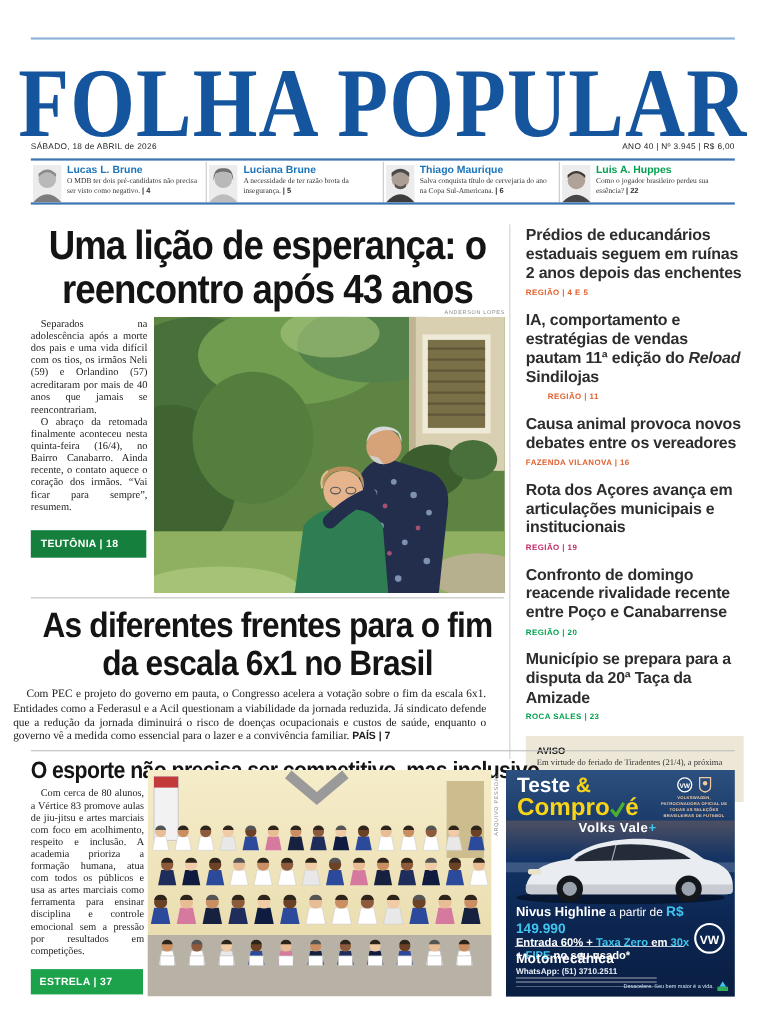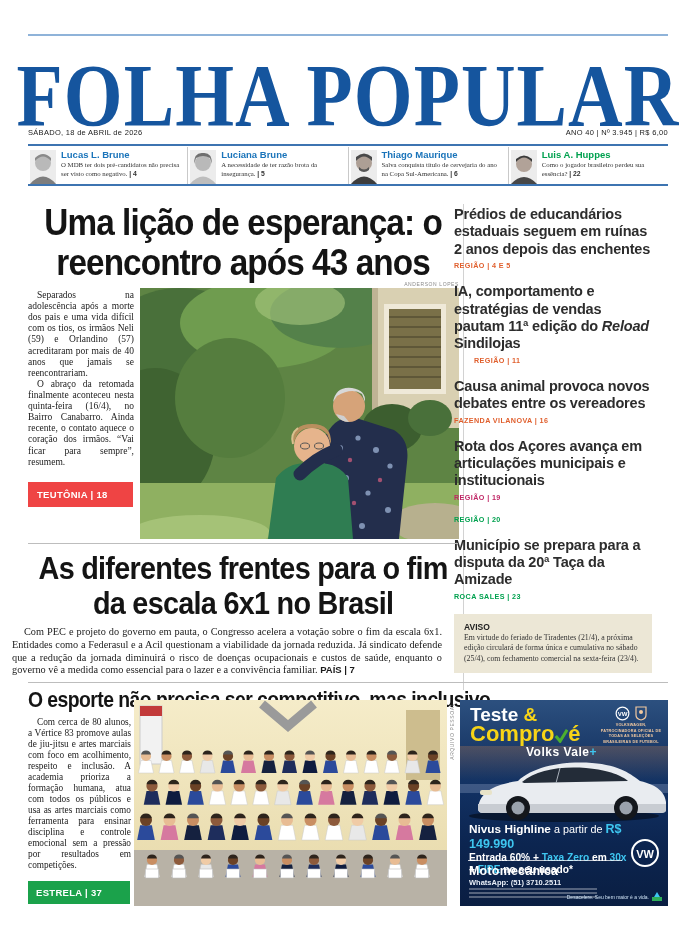--- a/index.html
+++ b/index.html
@@ -36,21 +36,21 @@
   .main-col{position:absolute;left:28px;top:290px;width:106px;}
   .main-col p{margin:0;font-family:"Liberation Serif","DejaVu Serif",serif;font-size:9.5px;line-height:1.17;
               text-align:justify;text-indent:9px;hyphens:auto;}
   .tagbox{display:inline-block;color:#fff;font-weight:bold;font-size:9.5px;letter-spacing:.3px;
           padding:7px 10px 7px 9px;margin-top:14px;min-width:86px;}
   .photo-credit{position:absolute;font-size:5px;letter-spacing:.6px;color:#8a8a8a;}
   .main-photo{position:absolute;left:140px;top:288px;width:319px;height:251px;overflow:hidden;}
   .vdiv{position:absolute;left:463px;top:204px;width:1px;height:486px;background:#d2d2d2;}
 
   
-  .sidebar{position:absolute;left:454px;top:206px;width:198px;}
+  .sidebar{position:absolute;left:478px;top:206px;width:198px;}
   .sb-item{margin-bottom:13px;}
   .sb-item .hl{font-size:14.5px;font-weight:bold;line-height:1.2;letter-spacing:-.2px;color:#2d2d2d;}
   .sb-item .kicker{margin-top:3px;font-size:7.2px;font-weight:bold;letter-spacing:.4px;}
   .aviso{background:#ece7d6;padding:8px 10px 9px 10px;margin-top:7px;}
   .aviso .t{font-size:8.5px;font-weight:bold;color:#222;}
   .aviso .x{font-family:"Liberation Serif","DejaVu Serif",serif;font-size:7.8px;line-height:1.35;color:#333;margin-top:1px;}
 
   .hdiv-left{position:absolute;left:28px;width:430px;height:1px;background:#bdbdbd;}
   .hdiv-full{position:absolute;left:28px;right:28px;height:1px;background:#bdbdbd;}
 
@@ -157,21 +157,21 @@
     </div>
   </div>
   <div class="rule-blue" style="top:184px;"></div>
 
   <div class="hwrap" style="top:203px;">
     <div class="head-main">Uma lição de esperança: o reencontro após 43 anos</div>
   </div>
   <div class="main-col">
     <p class="serif">Separados na adolescência após a morte dos pais e uma vida difícil com os tios, os irmãos Neli (59) e Orlandino (57) acreditaram por mais de 40 anos que jamais se reencontrariam.</p>
     <p class="serif">O abraço da retomada finalmente aconteceu nesta quinta-feira (16/4), no Bairro Canabarro. Ainda recente, o contato aquece o coração dos irmãos. “Vai ficar para sempre”, resumem.</p>
-    <div class="tagbox" style="background: #ef4444;">TEUTÔNIA | 18</div>
+    <div class="tagbox" style="background: #15803d;">TEUTÔNIA | 18</div>
   </div>
   <div class="photo-credit" style="left:140px;top:281px;width:319px;text-align:right;">ANDERSON LOPES</div>
 
   <div class="main-photo">
     <svg width="319" height="251" viewBox="0 0 319 251" preserveAspectRatio="none">
       <rect width="319" height="251" fill="#5e8444"></rect>
       <ellipse cx="40" cy="55" rx="75" ry="55" fill="#49703a"></ellipse>
       <ellipse cx="125" cy="35" rx="85" ry="45" fill="#6f9c4f"></ellipse>
       <ellipse cx="200" cy="25" rx="70" ry="35" fill="#54814a"></ellipse>
       <ellipse cx="15" cy="150" rx="60" ry="70" fill="#3f6331"></ellipse>
@@ -240,20 +240,21 @@
     </div>
     <div class="sb-item">
       <div class="hl"><span>Causa animal provoca novos debates entre os vereadores</span><i></i><span></span></div>
       <div class="kicker" style="color: rgb(224, 95, 45);">FAZENDA VILANOVA | 16</div>
     </div>
     <div class="sb-item">
       <div class="hl"><span>Rota dos Açores avança em articulações municipais e institucionais</span><i></i><span></span></div>
       <div class="kicker" style="color: rgb(192, 39, 102);">REGIÃO | 19</div>
     </div>
     <div class="sb-item">
+      <div class="hl"><span>Confronto de domingo reacende rivalidade recente entre Poço e Canabarrense</span><i></i><span></span></div>
       <div class="kicker" style="color: rgb(0, 161, 79);">REGIÃO | 20</div>
     </div>
     <div class="sb-item">
       <div class="hl"><span>Município se prepara para a disputa da 20ª Taça da Amizade</span><i></i><span></span></div>
       <div class="kicker" style="color: rgb(0, 161, 79);">ROCA SALES | 23</div>
     </div>
     <div class="aviso">
       <div class="t">AVISO</div>
       <div class="x">Em virtude do feriado de Tiradentes (21/4), a próxima edição circulará de forma única e cumulativa no sábado (25/4), com fechamento comercial na sexta-feira (23/4).</div>
     </div>

